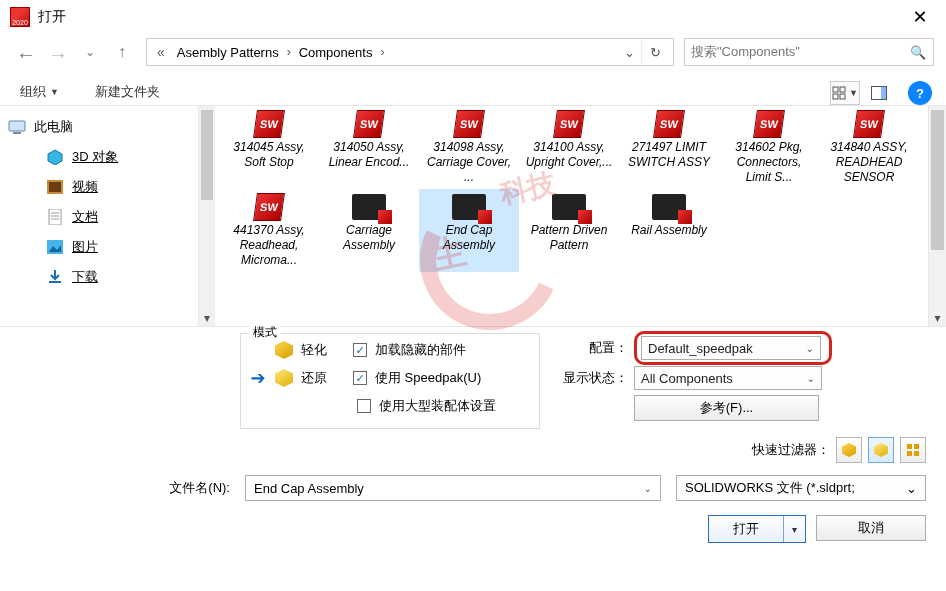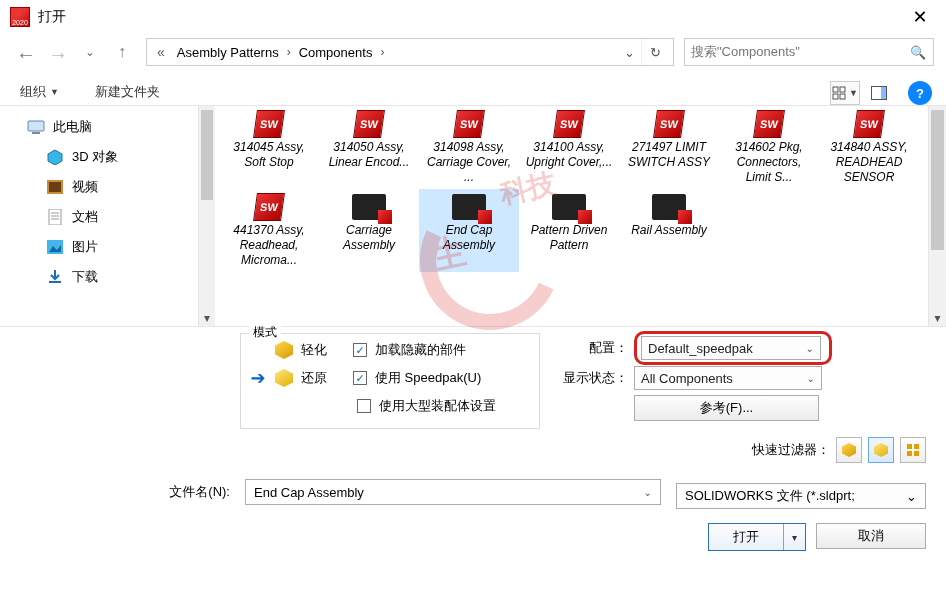--- a/index.html
+++ b/index.html
@@ -33,22 +33,22 @@
   .toolbtn .tri { font-size:9px; color:#444; }
   .toolrow .right { margin-left:auto; display:flex; align-items:center; gap:4px; }
   .viewbtn { width:30px; height:24px; border:1px solid transparent; display:flex;align-items:center;justify-content:center; color:#444; }
   .viewbtn.boxed { border:1px solid #ccc; background:#fafafa; }
   .viewbtn .tri{font-size:9px; margin-left:3px;}
   .helpbtn { width:24px;height:24px;border-radius:50%; background:#0a84ff; color:#fff; display:flex;align-items:center;justify-content:center; font-weight:bold; margin-left:10px; }
 
   
   .body { display:flex; height:220px; }
   .sidebar { width:198px; padding:6px 0; overflow:hidden; }
-  .navitem { display:flex; align-items:center; height:30px; padding-left:27px; gap:8px; }
-  .navitem.child { padding-left:46px; }
+  .navitem { display:flex; align-items:center; height:30px; padding-left:8px; gap:8px; }
+  .navitem.child { padding-left:46px;text-decoration:underline; }
   .ni-ico { width:18px; height:18px; display:flex;align-items:center;justify-content:center; }
   .filegrid-wrap { flex:1; display:flex; }
   .filegrid { flex:1; overflow:auto; padding:0 4px; }
   .grow { display:flex; }
   .thumb { width:100px; text-align:center; padding:2px 4px 4px 4px; }
   .thumb.sel { background:#cde8ff; }
   .thumb .ico { height:32px; display:flex; align-items:center; justify-content:center; }
   .sw-ico { width:28px; height:28px; background:linear-gradient(135deg,#e33,#a00); transform:skewX(-8deg); color:#fff; font-size:11px; font-weight:bold; display:flex;align-items:center;justify-content:center; border:1px solid #7a0000; }
   .dark-ico { width:34px; height:26px; background:#222; border-radius:2px; position:relative;}
   .dark-ico::after{content:""; position:absolute; right:-6px; bottom:-4px; width:14px;height:14px; background:linear-gradient(135deg,#e33,#a00); }
@@ -80,21 +80,21 @@
   
   .qfrow { display:flex; align-items:center; justify-content:flex-end; padding:6px 20px 0 0; gap:6px; font-size:13px;}
   .qfbtn { width:26px; height:26px; border:1px solid #b8b8b8; background:linear-gradient(#fefefe,#eee); display:flex;align-items:center;justify-content:center;}
   .qfbtn .ic { width:14px;height:14px;}
 
   
   .fnrow { display:flex; align-items:center; padding:12px 20px 0 0; gap:15px; }
   .fnlabel { width:230px; text-align:right; }
   .fncombo { flex:1; height:26px; border:1px solid #acacac; display:flex; align-items:center; padding:0 8px;}
   .fncombo .tri { margin-left:auto; color:#555; font-size:10px;}
-  .ftcombo { width:250px; height:26px; border:1px solid #acacac; background:#fdfdfd; display:flex;align-items:center; padding:0 8px;margin-top:8px;}
+  .ftcombo { width:250px; height:26px; border:1px solid #acacac; background:#fdfdfd; display:flex;align-items:center; padding:0 8px;}
 
   
   .btnrow { display:flex; justify-content:flex-end; gap:10px; padding:14px 20px 0 0;}
   .openbtn { height:28px; display:flex; border:1px solid #2a6fbf;}
   .openbtn .main{ padding:0 24px; display:flex;align-items:center; background:linear-gradient(#fefefe,#e9f1fb);}
   .openbtn .dd{ width:22px; border-left:1px solid #76a7da; display:flex;align-items:center;justify-content:center; background:linear-gradient(#fefefe,#e9f1fb); font-size:10px;color:#333;}
   .cancelbtn{ width:110px;}
 
   
   svg { display:block; }

